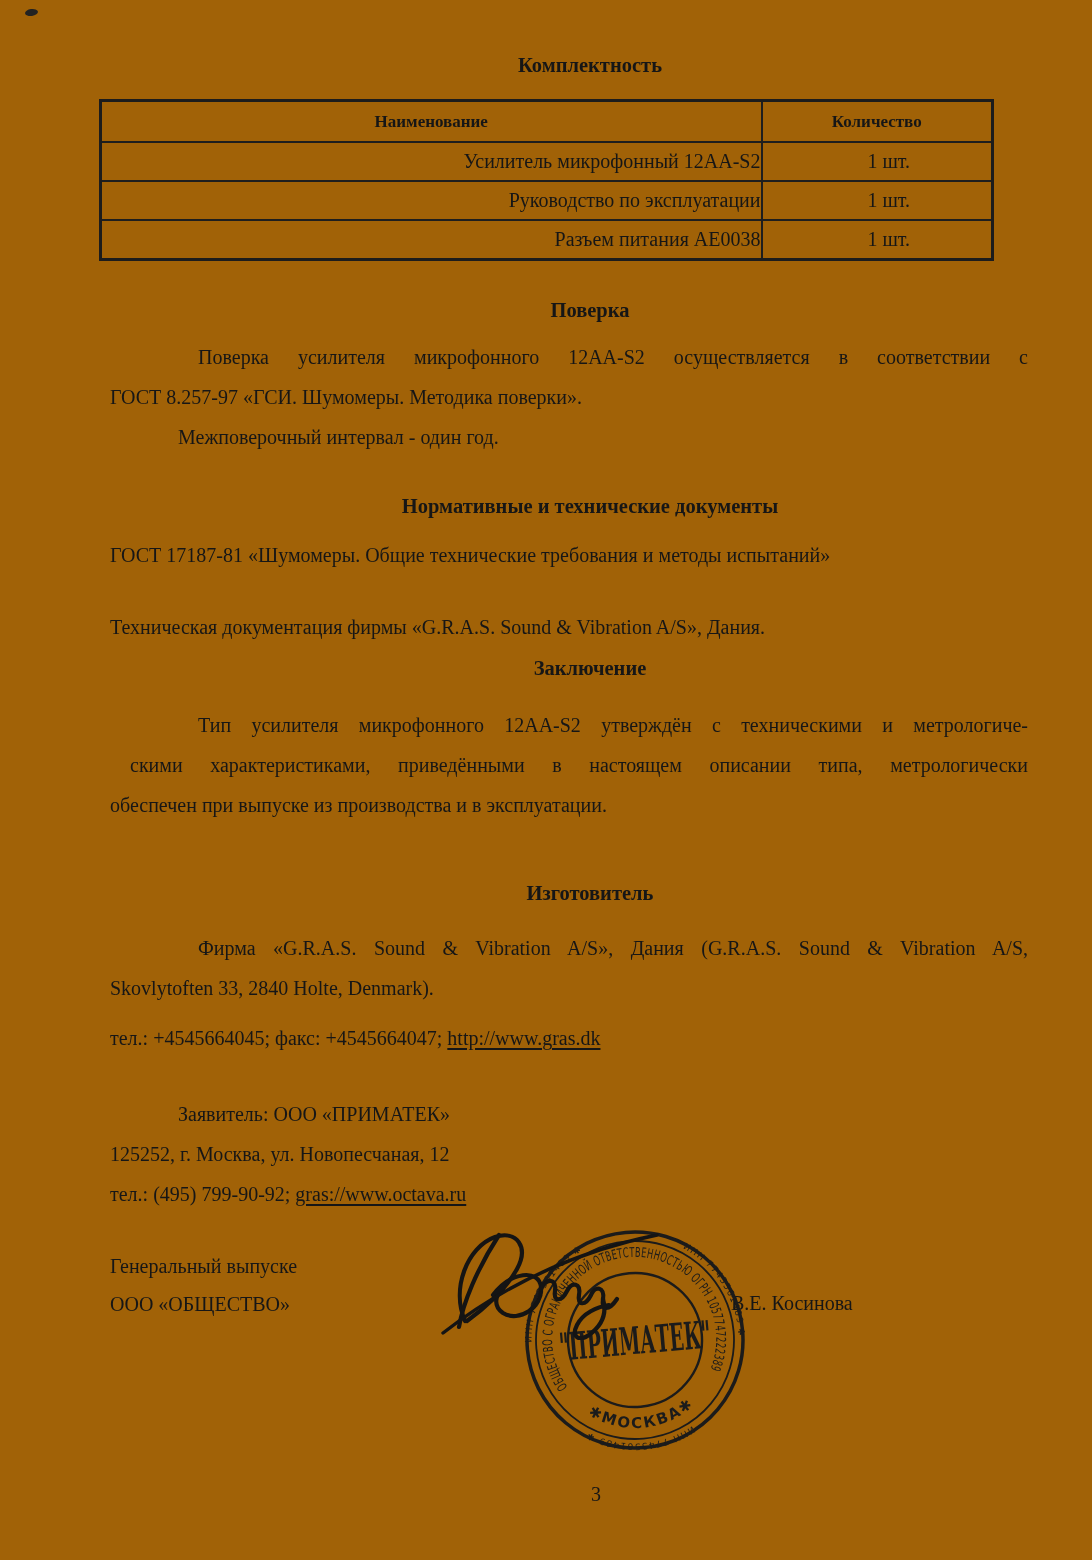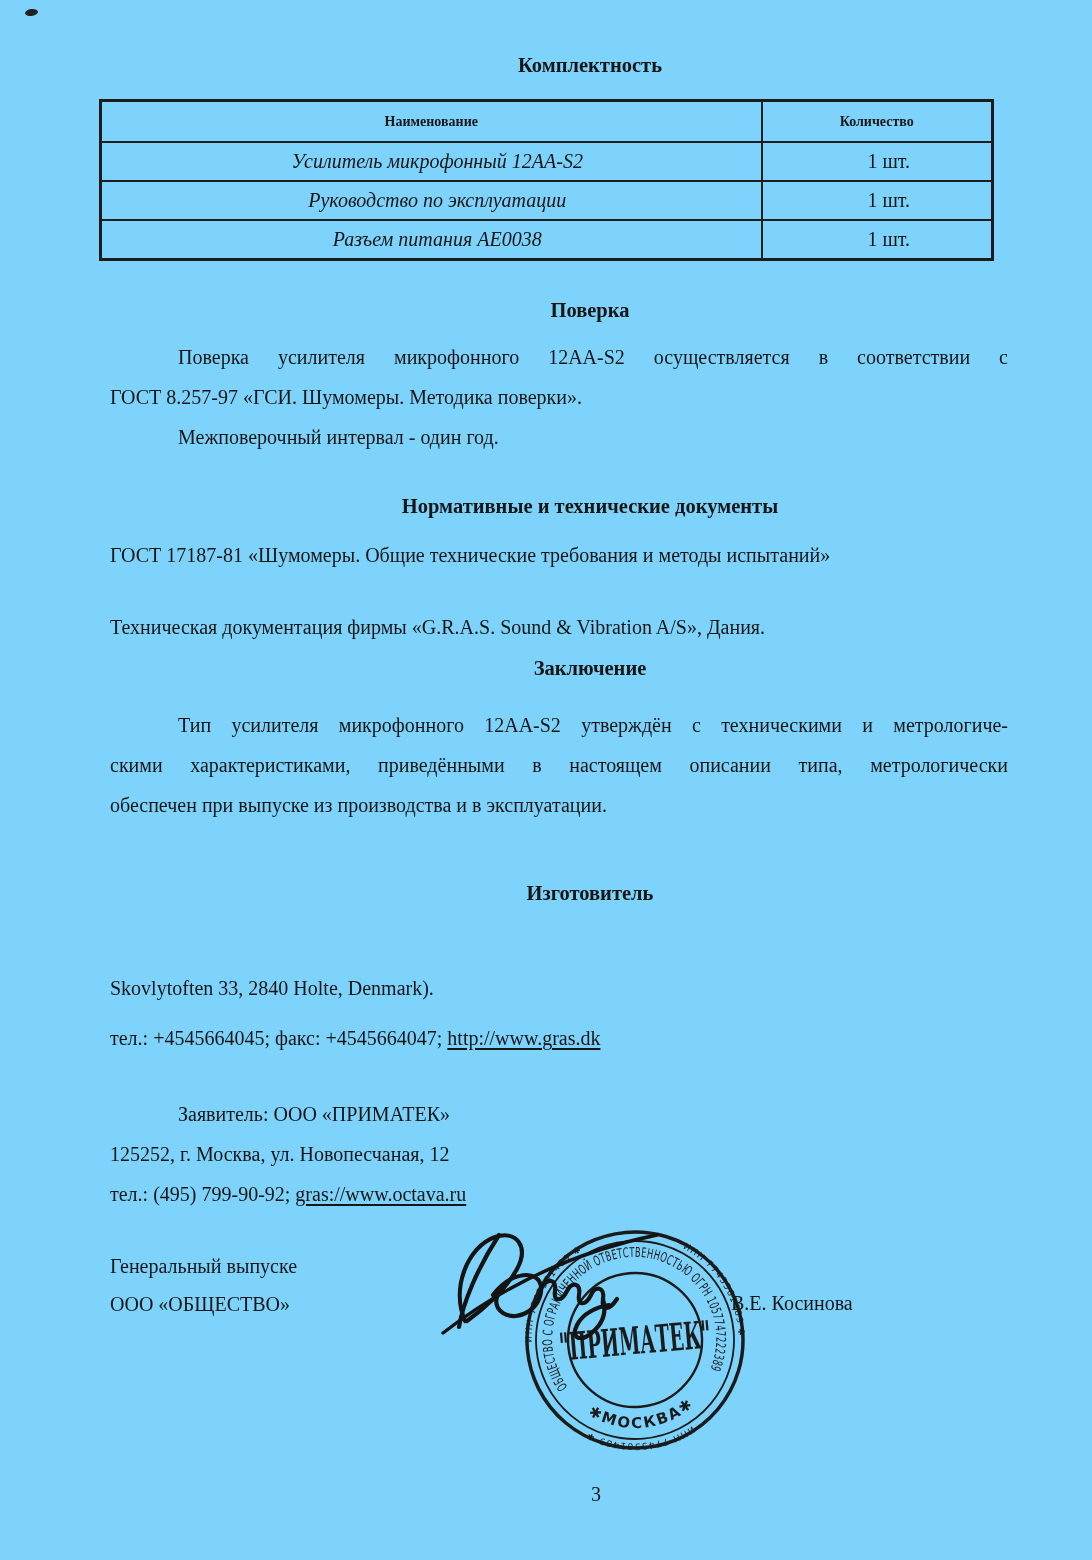--- a/index.html
+++ b/index.html
@@ -1,35 +1,35 @@
 <!DOCTYPE html>
 <html><head>
 <meta charset="utf-8">
 <style>
   html,body{margin:0;padding:0;background:#ffffff;}
   .page{
-    position:relative;width:1092px;height:1560px;background:#7dd3fc;
+    position:relative;width:1092px;height:1560px;background:#a16207;
     font-family:"Liberation Serif", serif;color:#161616;overflow:hidden;
   }
   .line{position:absolute;left:110px;width:898px;font-size:20px;line-height:30px;white-space:nowrap;}
   .indent{padding-left:68px;box-sizing:border-box;}
-  .just{text-align:justify;text-align-last:justify;}
+  .just{text-align:justify;text-align-last:justify;margin-left:20px;}
   .heading{
     position:absolute;left:110px;width:898px;text-align:center;
     font-weight:bold;font-size:20.5px;line-height:28px;transform:translateX(31px);
   }
   .ctable{
     position:absolute;left:99px;top:99px;width:892px;
     border-collapse:collapse;font-size:20px;color:#161616;
     border:3px solid #1c1c1c;table-layout:fixed;
   }
   .ctable th,.ctable td{border:2px solid #1e1e1e;padding:0;}
-  .ctable th{height:39px;font-weight:bold;text-align:center;font-size:14px;margin-top:44px;}
+  .ctable th{height:39px;font-weight:bold;text-align:center;font-size:17px;margin-top:44px;}
   .ctable td{height:37px;padding-left:24px;}
-  .ctable td.name{padding-left:12px;text-align:center;font-style:italic;}
+  .ctable td.name{padding-left:12px;text-align:right;}
   .ctable td.qty{text-align:center;}
   .url{text-decoration:underline;text-underline-offset:3px;}
   .scan-dot{
     position:absolute;left:25px;top:9px;width:13px;height:7px;background:#222;
     border-radius:50%;transform:rotate(-8deg);
   }
   .stamp-wrap{position:absolute;left:513px;top:1218px;width:244px;height:244px;}
   .sig-wrap{position:absolute;left:437px;top:1225px;width:225px;height:115px;}
   .stamp-wrap svg text{font-family:"DejaVu Sans", sans-serif;fill:#1b1b1b;}
   .stamp-center{font-family:"DejaVu Serif", serif !important;font-weight:bold;}
@@ -81,20 +81,21 @@
   <div class="heading" style="top:492px">Нормативные и технические документы</div>
   <div class="line" style="top:540px">ГОСТ 17187-81 «Шумомеры. Общие технические требования и методы испытаний»</div>
   <div class="line" style="top:612px">Техническая документация фирмы «G.R.A.S. Sound &amp; Vibration A/S», Дания.</div>
 
   <div class="heading" style="top:654px">Заключение</div>
   <div class="line indent just" style="top:710px">Тип усилителя микрофонного 12АА-S2 утверждён с техническими и метрологиче-</div>
   <div class="line just" style="top:750px">скими характеристиками, приведёнными в настоящем описании типа, метрологически</div>
   <div class="line" style="top:790px">обеспечен при выпуске из производства и в эксплуатации.</div>
 
   <div class="heading" style="top:879px">Изготовитель</div>
+  <div class="line indent just" style="top:933px">Фирма «G.R.A.S. Sound &amp; Vibration A/S», Дания (G.R.A.S. Sound &amp; Vibration A/S,</div>
   <div class="line" style="top:973px">Skovlytoften 33, 2840 Holte, Denmark).</div>
   <div class="line" style="top:1023px">
     <span>тел.: +4545664045; факс: +4545664047; </span><span class="url">http://www.gras.dk</span>
   </div>
 
   <div class="line indent" style="top:1099px">Заявитель: ООО «ПРИМАТЕК»</div>
   <div class="line" style="top:1139px">125252, г. Москва, ул. Новопесчаная, 12</div>
   <div class="line" style="top:1179px">
     <span>тел.: (495) 799-90-92; </span><span class="url">gras://www.octava.ru</span>
   </div>

